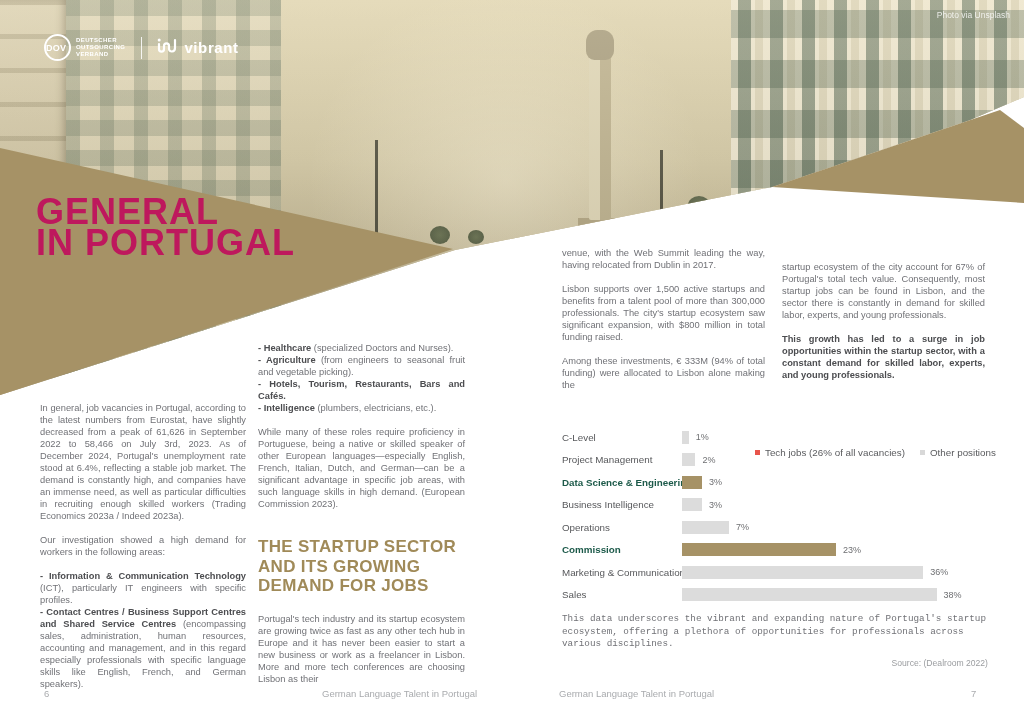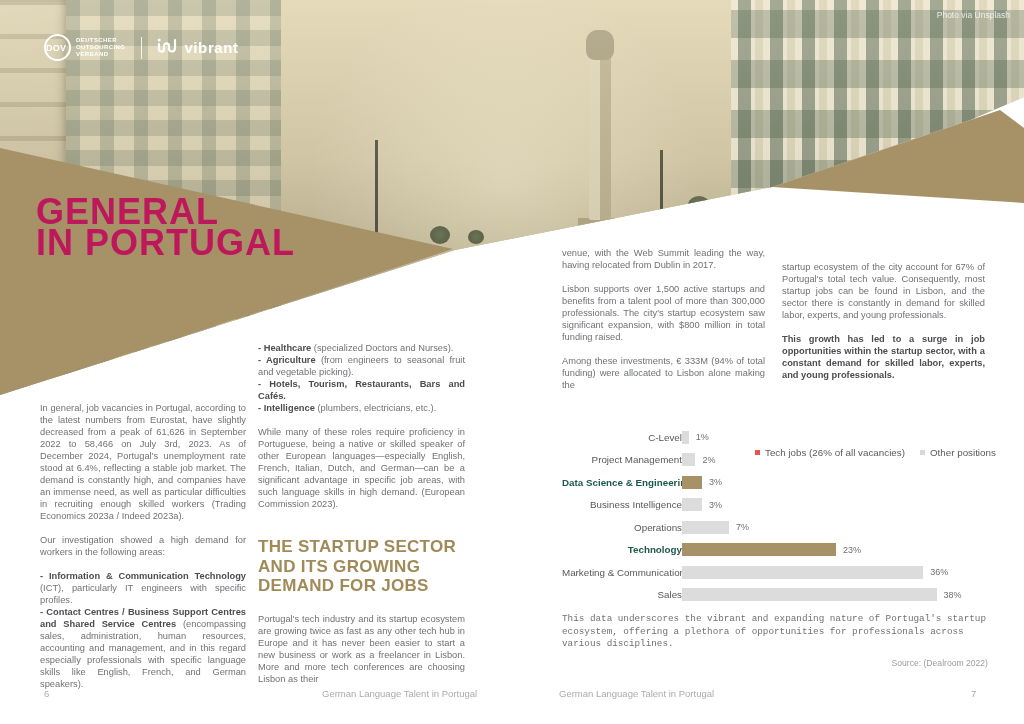--- a/index.html
+++ b/index.html
@@ -80,21 +80,21 @@
   .col2{left:258px;top:342px;width:207px;}
   .col3{left:562px;top:247px;width:203px;}
   .col4{left:782px;top:261px;width:203px;}
   .col2 .list{margin-bottom:12px;}
   .gold-heading{font-size:17px;line-height:19.5px;font-weight:800;color:#a08a58;
     letter-spacing:.3px;margin:27px 0 17px 0;text-align:left;}
   .bold-para{font-weight:700;color:#4c4d50;}
   
   .chart{position:absolute;left:562px;top:426px;width:432px;}
   .chart-row{display:flex;align-items:center;height:22.5px;}
-  .chart-label{width:120px;text-align:right;font-size:9.8px;color:#57585b;
+  .chart-label{width:120px;font-size:9.8px;color:#57585b;
     white-space:nowrap;flex:none;}
   .chart-label.tech{color:#1d5a4a;font-weight:700;}
   .chart-bar{height:13px;flex:none;}
   .chart-value{margin-left:7px;font-size:9px;color:#6e6f72;}
   .chart-legend{position:absolute;left:755px;top:438px;width:252px;}
   .legend-title{font-size:10.5px;font-weight:700;color:#4b4c4e;line-height:13.5px;}
   .legend-items{display:flex;gap:15px;margin-top:9px;align-items:center;}
   .legend-item{display:flex;align-items:center;font-size:9.8px;color:#5a5b5e;}
   .legend-swatch{width:5px;height:5px;margin-right:5px;flex:none;}
   .below-chart{position:absolute;left:562px;top:613px;width:430px;
@@ -217,21 +217,21 @@
       <div class="chart-value">3%</div>
     </div>
 
     <div class="chart-row">
       <div class="chart-label">Operations</div>
       <div class="chart-bar" style="width: 46.9px; background: rgb(220, 220, 220);"></div>
       <div class="chart-value">7%</div>
     </div>
 
     <div class="chart-row">
-      <div class="chart-label tech">Technology</div>
+      <div class="chart-label tech">Commission</div>
       <div class="chart-bar" style="width: 154.1px; background: rgb(166, 146, 102);"></div>
       <div class="chart-value">23%</div>
     </div>
 
     <div class="chart-row">
       <div class="chart-label">Marketing &amp; Communication</div>
       <div class="chart-bar" style="width: 241.2px; background: rgb(220, 220, 220);"></div>
       <div class="chart-value">36%</div>
     </div>
 

